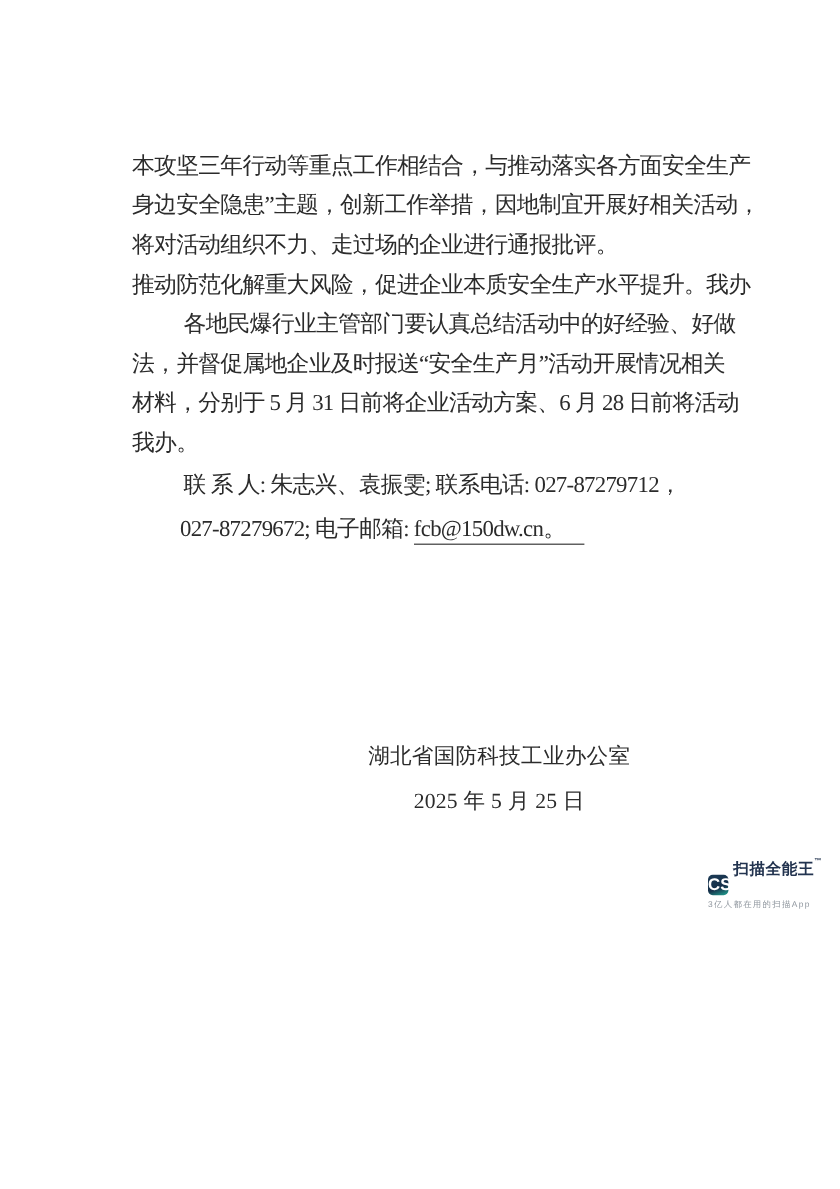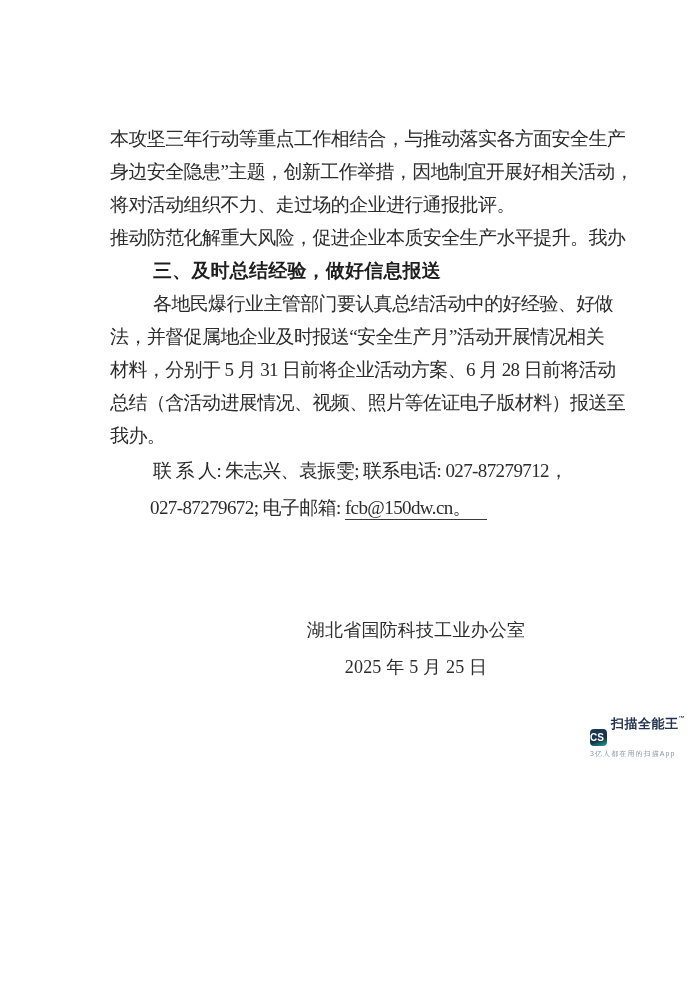--- a/index.html
+++ b/index.html
@@ -70,23 +70,23 @@
     align-items: center;
     gap: 4px;
   }
   .wm-icon {
     width: 17px; height: 17px;
     border-radius: 4px;
     background: linear-gradient(160deg, #1c3a55 0%, #16304a 62%, #23b79e 105%);
     color: #ffffff;
     font-family: "Liberation Sans", sans-serif;
     font-weight: 700;
-    font-size: 10px;
+    font-size: 14px;
     line-height: 17px;
-    text-align: left;
+    text-align: right;
     flex: 0 0 auto;
     margin-top: 28px;
   }
   .wm-name {
     font-family: "Liberation Sans", "DejaVu Sans", sans-serif;
     font-weight: 700;
     font-size: 13px;
     color: #22334f;
     letter-spacing: 0.5px;
     white-space: nowrap;
@@ -108,25 +108,23 @@
 </head>
 <body>
 
 <div class="page">
 
   <div class="doc-body">
     <div class="line">本攻坚三年行动等重点工作相结合，与推动落实各方面安全生产</div>
     <div class="line">身边安全隐患”主题，创新工作举措，因地制宜开展好相关活动，</div>
     <div class="line">将对活动组织不力、走过场的企业进行通报批评。</div>
     <div class="line">推动防范化解重大风险，促进企业本质安全生产水平提升。我办</div>
-    <div class="line heading">三、及时总结经验，做好信息报送</div>
     <div class="line indent2">各地民爆行业主管部门要认真总结活动中的好经验、好做</div>
     <div class="line">法，并督促属地企业及时报送“安全生产月”活动开展情况相关</div>
     <div class="line">材料，分别于 5 月 31 日前将企业活动方案、6 月 28 日前将活动</div>
-    <div class="line">总结（含活动进展情况、视频、照片等佐证电子版材料）报送至</div>
     <div class="line">我办。</div>
     <div class="line indent2" style="height:37px;line-height:37px;">联 系 人: 朱志兴、袁振雯; 联系电话: 027-87279712，</div>
     <div class="line" style="height:37px;line-height:37px;margin-left:40px;">
       <span>027-87279672; 电子邮箱: </span><span class="email-underline">fcb@150dw.cn。</span>
     </div>
   </div>
 
   <div class="signature-block">
     <div class="sig-line">湖北省国防科技工业办公室</div>
     <div class="sig-line">2025 年 5 月 25 日</div>

